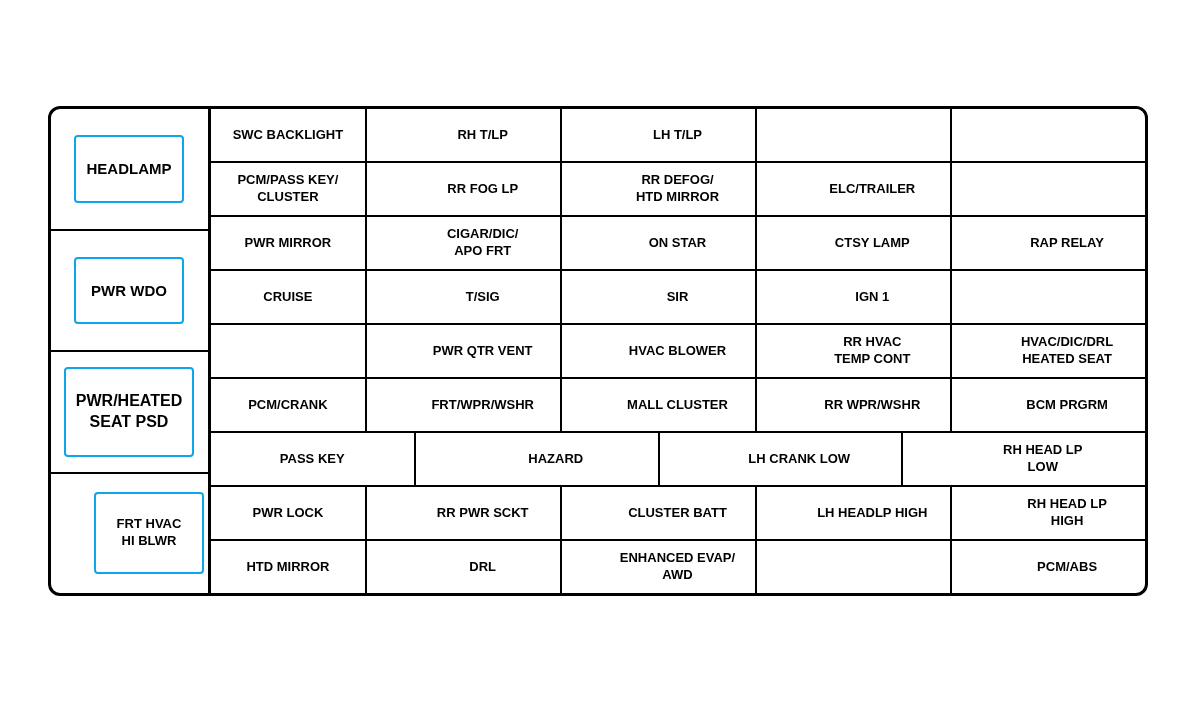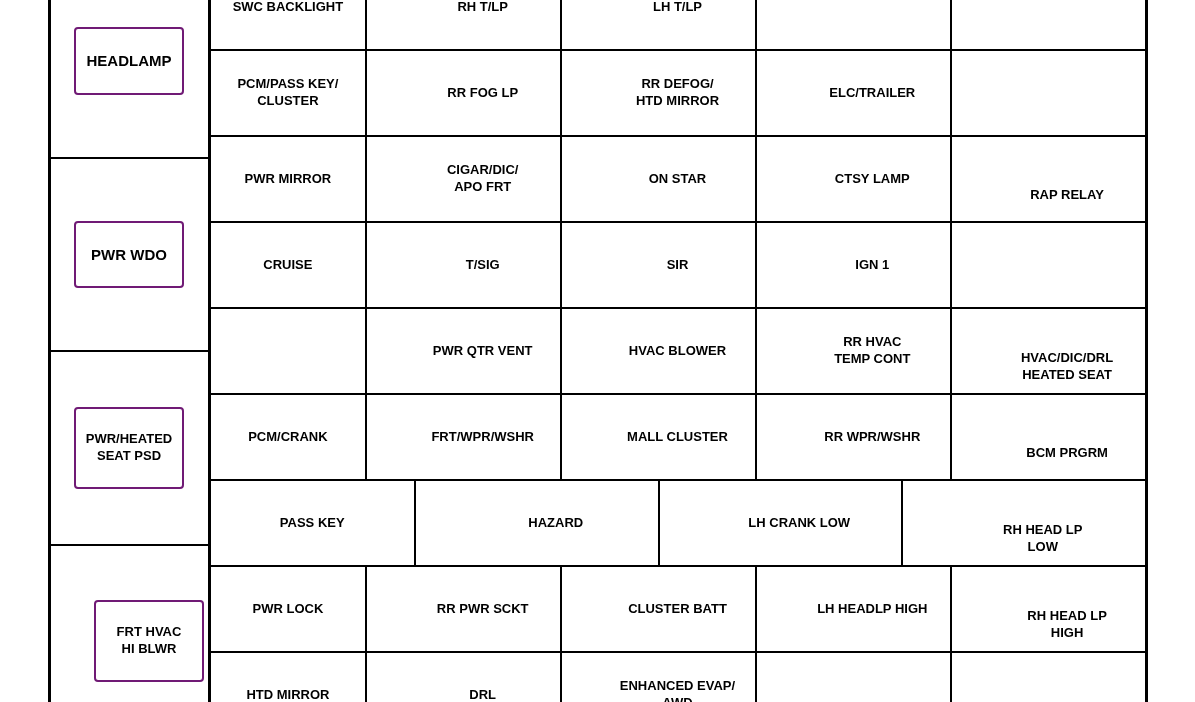--- a/index.html
+++ b/index.html
@@ -37,21 +37,21 @@
 
     .left-cell {
       display: flex;
       align-items: center;
       justify-content: center;
       padding: 8px;
       flex: 1;
     }
 
     .left-cell-box {
-      border: 2px solid #701a75;
+      border: 2px solid #0ea5e9;
       border-radius: 4px;
       padding: 22px 10px;
       text-align: center;
       font-weight: bold;
       font-size: 15px;
       line-height: 1.3;
       min-width: 110px;
     }
 
     .right-grid {
@@ -80,21 +80,20 @@
       font-size: 13px;
       line-height: 1.3;
       display: flex;
       align-items: center;
       justify-content: center;
       min-height: 52px;
     }
 
     .grid-cell:last-child {
       border-right: none;
-      margin-top: 32px;
     }
 
     .grid-cell.empty {
       background: #fff;
     }
   </style>
 </head>
 <body>
 
 <div class="fuse-table-container">
@@ -103,21 +102,21 @@
     <div class="left-cell" style="flex: 2; border-bottom: 2px solid #000;">
       <div class="left-cell-box">HEADLAMP</div>
     </div>
 
 
     <div class="left-cell" style="flex: 2; border-bottom: 2px solid #000;">
       <div class="left-cell-box">PWR WDO</div>
     </div>
 
     <div class="left-cell" style="flex: 2; border-bottom: 2px solid #000;">
-      <div class="left-cell-box" style="font-size: 13px;">PWR/HEATED<br>SEAT PSD</div>
+      <div class="left-cell-box" style="font-size: 16px;">PWR/HEATED<br>SEAT PSD</div>
     </div>
 
     <div class="left-cell" style="flex: 2;">
       <div class="left-cell-box" style="font-size: 13px; margin-left: 40px;">FRT HVAC<br>HI BLWR</div>
     </div>
   </div>
 
   <div class="right-grid">
 
     <div class="grid-row">

